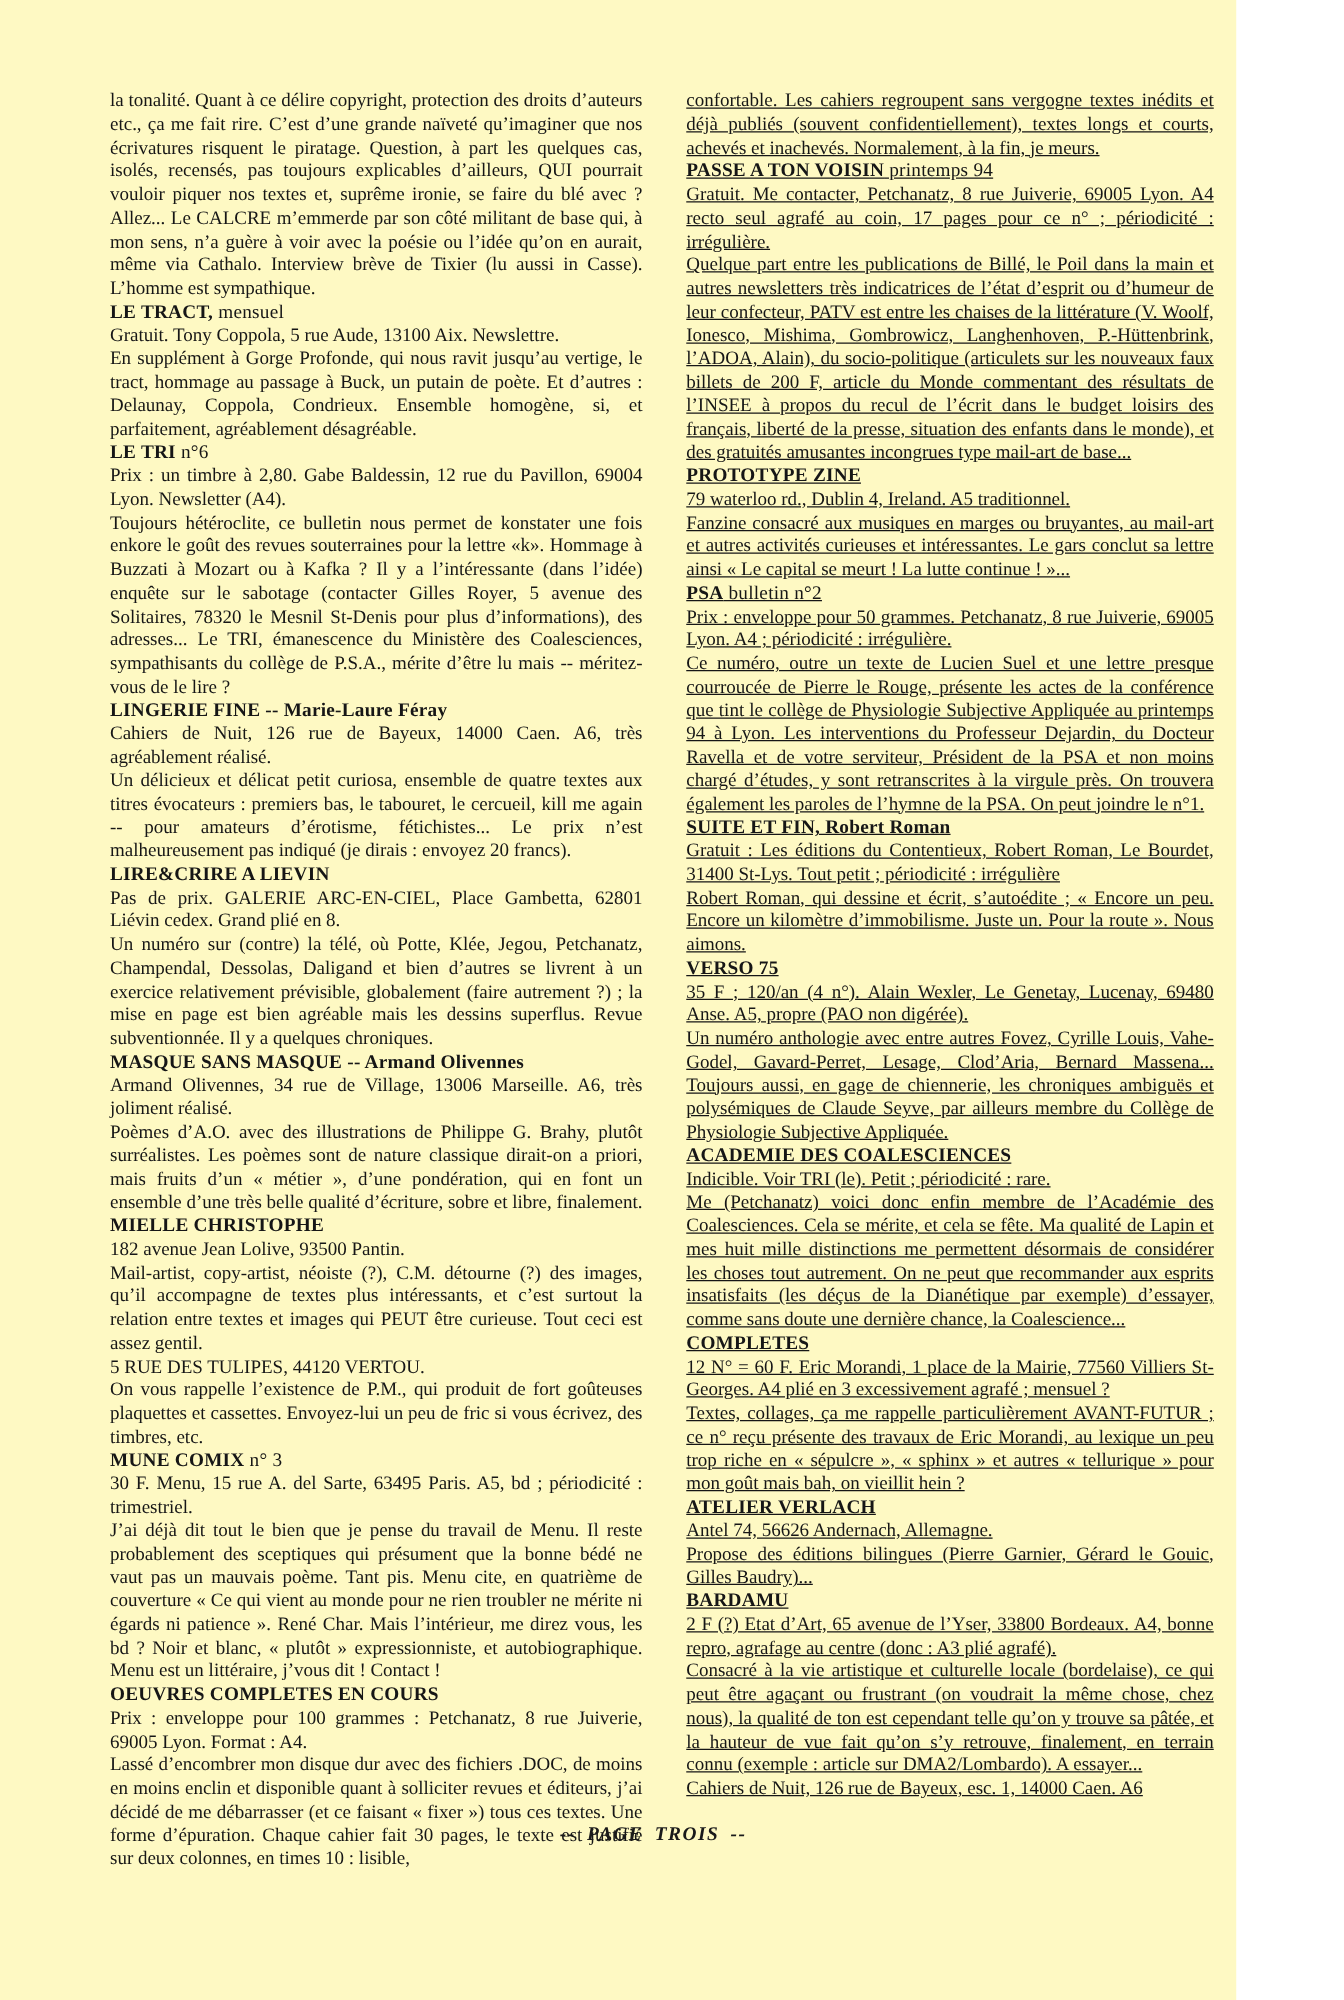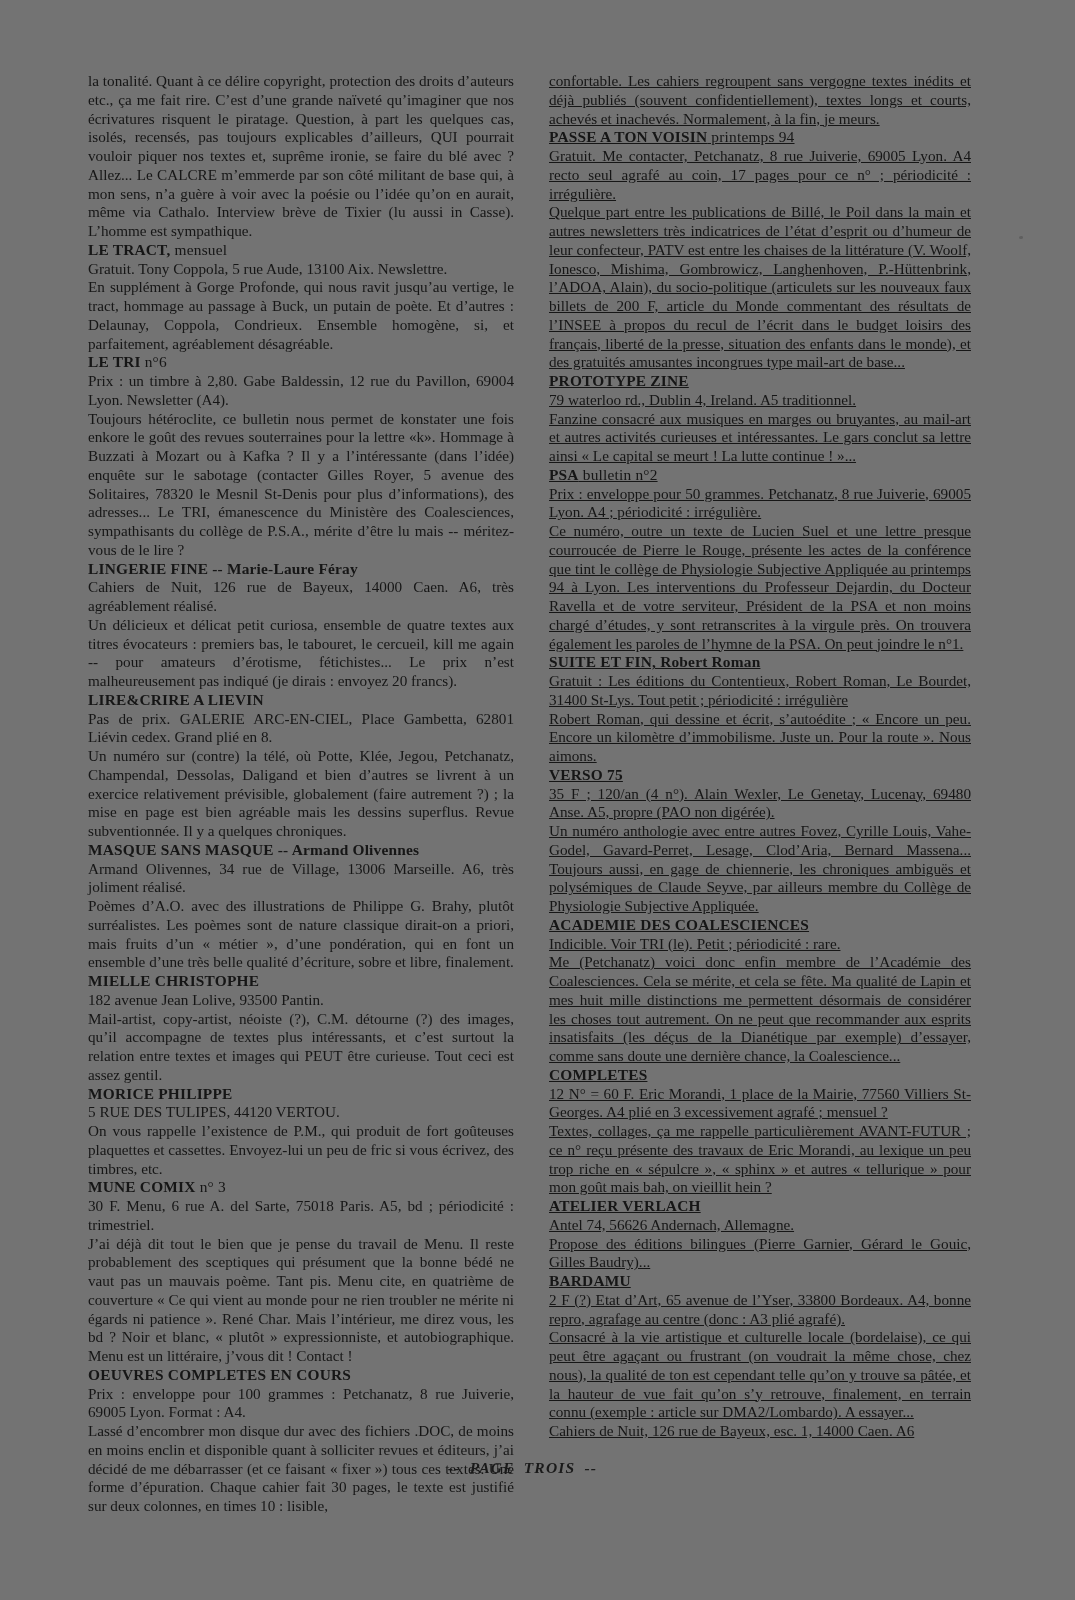--- a/index.html
+++ b/index.html
@@ -1,20 +1,20 @@
 <!DOCTYPE html>
 <html><head>
 <meta charset="utf-8">
 <style>
   html, body { margin: 0; padding: 0; background: #ffffff; }
   .page {
     position: relative;
-    width: 1075px;
+    width: 989px;
     height: 1600px;
-    background: #737373;
+    background: #fef9c3;
     overflow: hidden;
     font-family: "Liberation Serif", "DejaVu Serif", serif;
     color: #161616;
   }
   .col {
     position: absolute;
     top: 72px;
     font-size: 15.2px;
     line-height: 18.75px;
     text-align: justify;
@@ -73,25 +73,24 @@
       <p>Un délicieux et délicat petit curiosa, ensemble de quatre textes aux titres évocateurs : premiers bas, le tabouret, le cercueil, kill me again -- pour amateurs d’érotisme, fétichistes... Le prix n’est malheureusement pas indiqué (je dirais : envoyez 20 francs).</p>
       <h3><strong>LIRE&amp;CRIRE A LIEVIN</strong></h3>
       <p>Pas de prix. GALERIE ARC-EN-CIEL, Place Gambetta, 62801 Liévin cedex. Grand plié en 8.</p>
       <p>Un numéro sur (contre) la télé, où Potte, Klée, Jegou, Petchanatz, Champendal, Dessolas, Daligand et bien d’autres se livrent à un exercice relativement prévisible, globalement (faire autrement ?) ; la mise en page est bien agréable mais les dessins superflus. Revue subventionnée. Il y a quelques chroniques.</p>
       <h3><strong>MASQUE SANS MASQUE -- Armand Olivennes</strong></h3>
       <p>Armand Olivennes, 34 rue de Village, 13006 Marseille. A6, très joliment réalisé.</p>
       <p>Poèmes d’A.O. avec des illustrations de Philippe G. Brahy, plutôt surréalistes. Les poèmes sont de nature classique dirait-on a priori, mais fruits d’un « métier », d’une pondération, qui en font un ensemble d’une très belle qualité d’écriture, sobre et libre, finalement.</p>
       <h3><strong>MIELLE CHRISTOPHE</strong></h3>
       <p>182 avenue Jean Lolive, 93500 Pantin.</p>
       <p>Mail-artist, copy-artist, néoiste (?), C.M. détourne (?) des images, qu’il accompagne de textes plus intéressants, et c’est surtout la relation entre textes et images qui PEUT être curieuse. Tout ceci est assez gentil.</p>
-      <h3><strong>MORICE PHILIPPE</strong></h3>
       <p>5 RUE DES TULIPES, 44120 VERTOU.</p>
       <p>On vous rappelle l’existence de P.M., qui produit de fort goûteuses plaquettes et cassettes. Envoyez-lui un peu de fric si vous écrivez, des timbres, etc.</p>
       <h3><strong>MUNE COMIX</strong> n° 3</h3>
-      <p>30 F. Menu, 6 rue A. del Sarte, 75018 Paris. A5, bd ; périodicité : trimestriel.</p>
+      <p>30 F. Menu, 15 rue A. del Sarte, 63495 Paris. A5, bd ; périodicité : trimestriel.</p>
       <p>J’ai déjà dit tout le bien que je pense du travail de Menu. Il reste probablement des sceptiques qui présument que la bonne bédé ne vaut pas un mauvais poème. Tant pis. Menu cite, en quatrième de couverture « Ce qui vient au monde pour ne rien troubler ne mérite ni égards ni patience ». René Char. Mais l’intérieur, me direz vous, les bd ? Noir et blanc, « plutôt » expressionniste, et autobiographique. Menu est un littéraire, j’vous dit ! Contact !</p>
       <h3><strong>OEUVRES COMPLETES EN COURS</strong></h3>
       <p>Prix : enveloppe pour 100 grammes : Petchanatz, 8 rue Juiverie, 69005 Lyon. Format : A4.</p>
       <p>Lassé d’encombrer mon disque dur avec des fichiers .DOC, de moins en moins enclin et disponible quant à solliciter revues et éditeurs, j’ai décidé de me débarrasser (et ce faisant « fixer ») tous ces textes. Une forme d’épuration. Chaque cahier fait 30 pages, le texte est justifié sur deux colonnes, en times 10 : lisible,</p>
     </div>
   <div class="col col-right" id="col-1">
       <p>confortable. Les cahiers regroupent sans vergogne textes inédits et déjà publiés (souvent confidentiellement), textes longs et courts, achevés et inachevés. Normalement, à la fin, je meurs.</p>
       <h3><strong>PASSE A TON VOISIN</strong> printemps 94</h3>
       <p>Gratuit. Me contacter, Petchanatz, 8 rue Juiverie, 69005 Lyon. A4 recto seul agrafé au coin, 17 pages pour ce n° ; périodicité : irrégulière.</p>
       <p>Quelque part entre les publications de Billé, le Poil dans la main et autres newsletters très indicatrices de l’état d’esprit ou d’humeur de leur confecteur, PATV est entre les chaises de la littérature (V. Woolf, Ionesco, Mishima, Gombrowicz, Langhenhoven, P.-Hüttenbrink, l’ADOA, Alain), du socio-politique (articulets sur les nouveaux faux billets de 200 F, article du Monde commentant des résultats de l’INSEE à propos du recul de l’écrit dans le budget loisirs des français, liberté de la presse, situation des enfants dans le monde), et des gratuités amusantes incongrues type mail-art de base...</p>

